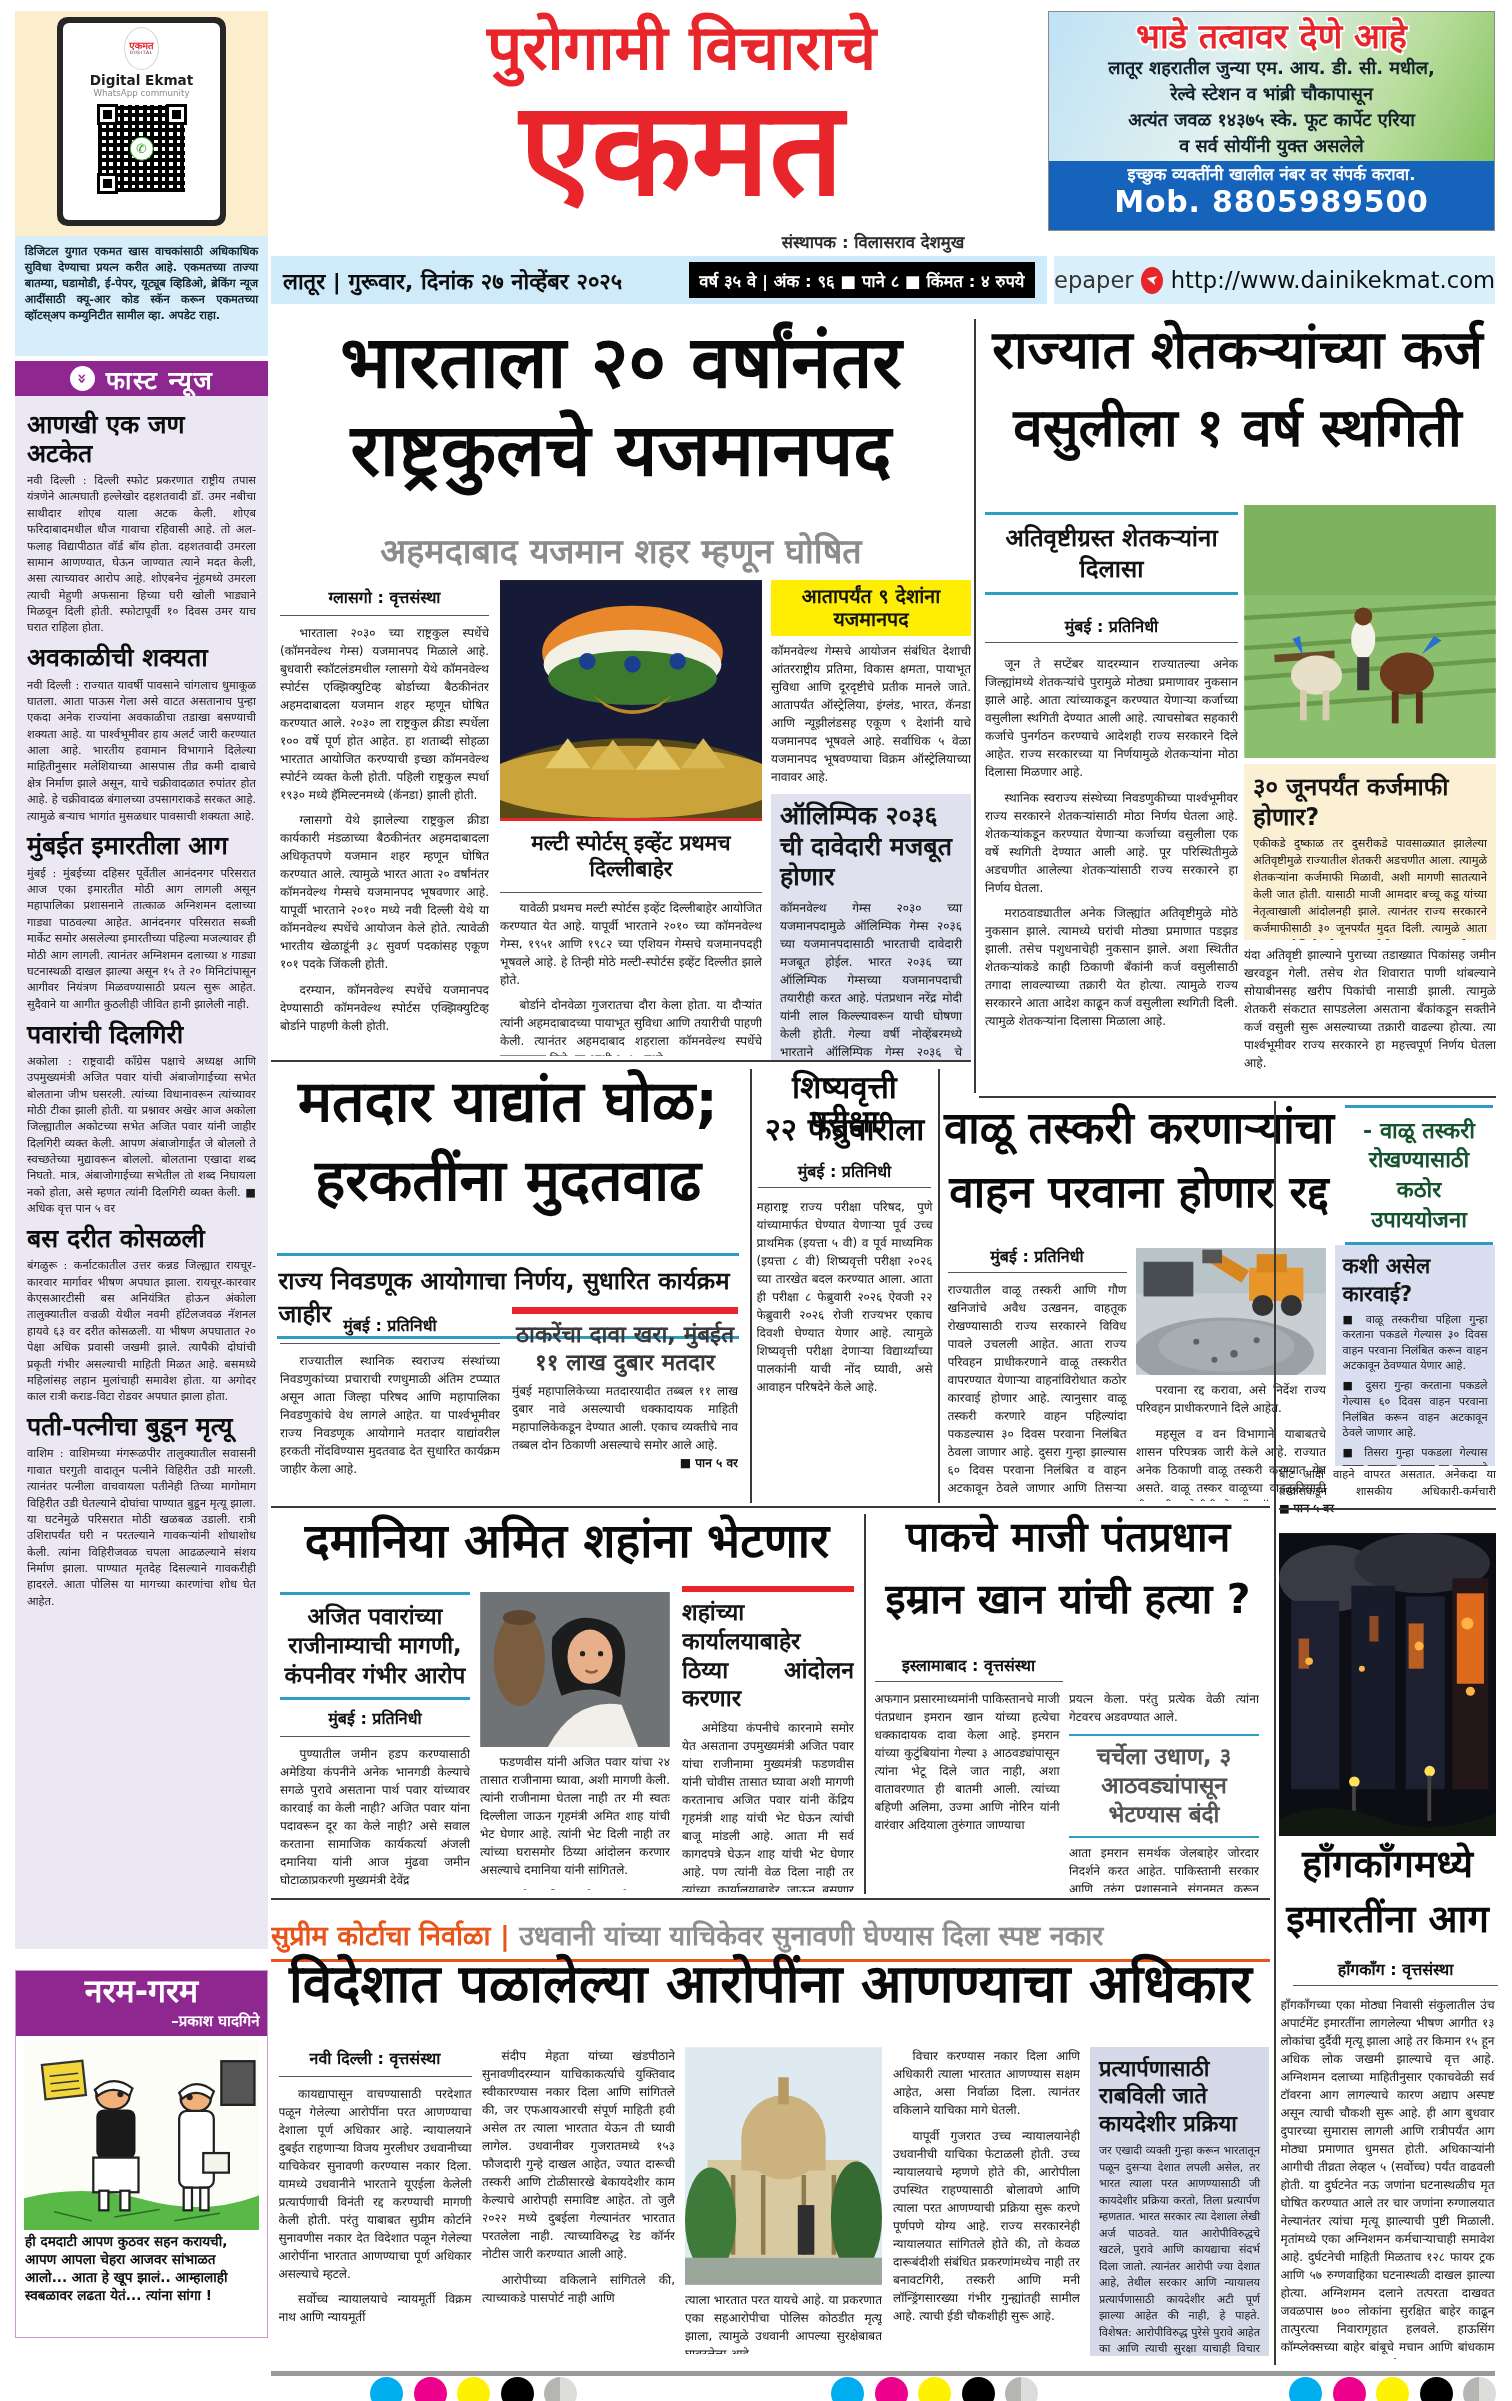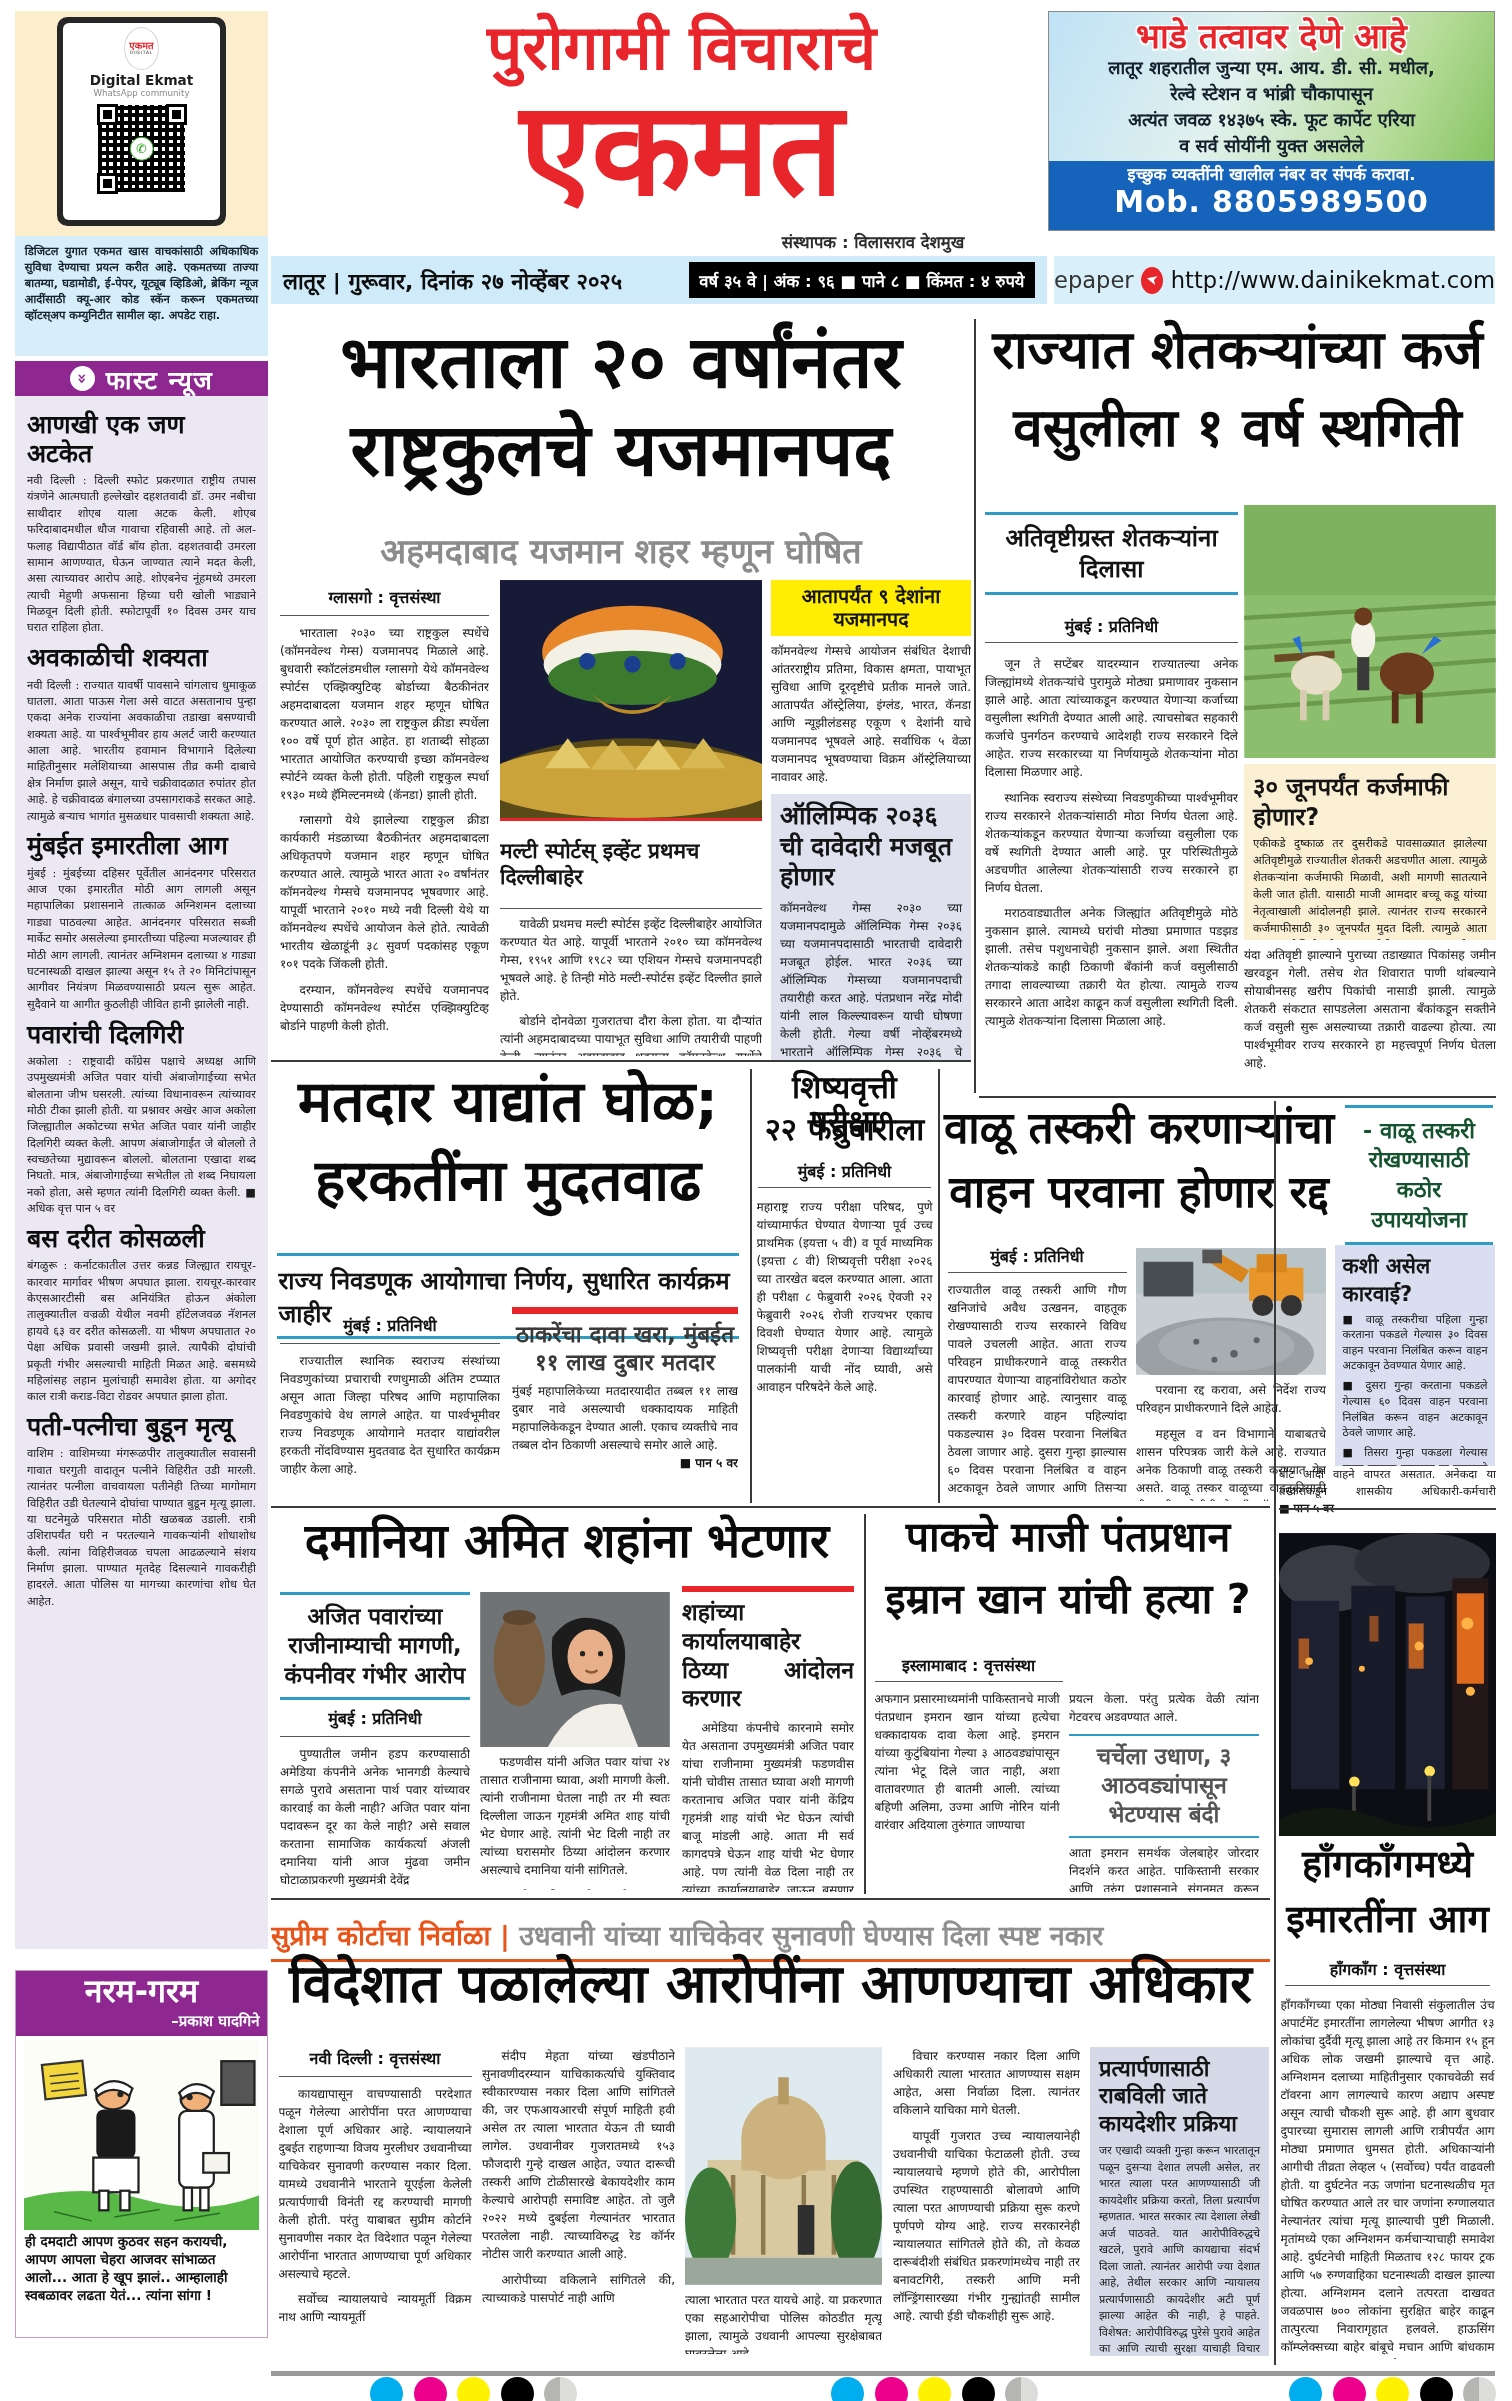--- a/index.html
+++ b/index.html
@@ -71,21 +71,21 @@
          justify-content:center;font-size:14.3px}
   .ep-ic span{display:inline-block;transform:rotate(195deg)}
   .ep-u{font-size:22.6px;color:#101010}
   
   #lead{left:271px;top:315px;width:700px;height:746px}
   .lh1{top:7.5px;font-size:72px}.lh2{top:96px;font-size:72px}
   .lead-sub{top:218px;font-size:34px;color:#8c8c8c}
   .l-col1{position:absolute;left:9px;top:271px;width:209px;height:464px;overflow:hidden}
   .l-pcol{position:absolute;left:229px;top:265px;width:262px;height:476px;overflow:hidden}
   .l-photo{height:238px;border-bottom:3.8px solid #e8252b;position:relative;overflow:hidden}
-  .l-cap{font-size:21px;font-weight:700;text-align:left;padding:17px 0;border-bottom:1.5px solid #555;margin-bottom:6px;line-height:1.25}
+  .l-cap{font-size:21px;font-weight:700;text-align:center;padding:9px 0;border-bottom:1.5px solid #555;margin-bottom:6px;line-height:1.25}
   .l-right{position:absolute;left:500px;top:265px;width:200px;height:482px;overflow:hidden}
   .ybox-t{background:#ffee04;font-size:19.6px;font-weight:700;text-align:center;padding:4.5px 3px;line-height:1.2}
   .ybox-b{margin:6px 0 7.5px}
   .obox{background:#dfe1ef;padding:7.5px 9px;margin-top:3px}
   .obox-t{font-size:25px;font-weight:700;line-height:1.22;margin-bottom:6px}
   
   #farm{left:979px;top:315px;width:517px;height:781px}
   .f-h1{top:6px;font-size:53px}.f-h2{top:84px;font-size:53px}
   .f-kick{position:absolute;left:6px;top:197px;width:253px;border-top:3px solid #2e9cc3;border-bottom:3px solid #2e9cc3;
           padding:7.5px 1.5px;font-size:24px;font-weight:700;text-align:center;line-height:1.3;box-sizing:border-box}
@@ -140,21 +140,21 @@
   .i-h1{top:6px;font-size:41px}.i-h2{top:68px;font-size:41px}
   .i-byl{position:absolute;left:7.5px;top:145px;width:188px}
   .i-col1{position:absolute;left:7.5px;top:181px;width:185px;height:202px;overflow:hidden}
   .i-col2{position:absolute;left:202px;top:181px;width:190px;height:202px;overflow:hidden}
   .i-pq{border-top:2.3px solid #2e9cc3;border-bottom:2.3px solid #2e9cc3;padding:6px 1.5px;margin:3px 0 6px;
         font-size:22.6px;font-weight:700;color:#555;text-align:center;line-height:1.3}
   
   #hk{left:1279px;top:1467px;width:217px;height:898px}
   .hk-photo{position:absolute;left:0;top:66px;width:217px;height:303px;overflow:hidden}
   .hk-h1{top:377px;font-size:38px}.hk-h2{top:432px;font-size:38px}
-  .hk-byl{position:absolute;left:6px;top:491px;width:205px}
+  .hk-byl{position:absolute;left:14px;top:491px;width:205px}
   .hk-body{position:absolute;left:1.5px;top:529px;width:214px;height:363px;overflow:hidden}
   
   #court{left:271px;top:1901px;width:999px;height:464px}
   .c-strip{position:absolute;left:0;top:15px;width:100%;border-bottom:3.8px solid #e8551a;padding-bottom:6px;
            font-size:27px;font-weight:700;white-space:nowrap;overflow:hidden}
   .c-lab{color:#e8551a}.c-sep{color:#e8551a}.c-rest{color:#8f8f8f}
   .c-h{top:54px;font-size:53px}
   .c-col1{position:absolute;left:7.5px;top:146px;width:193px;height:307px;overflow:hidden}
   .c-col2{position:absolute;left:211px;top:146px;width:193px;height:307px;overflow:hidden}
   .c-pcol{position:absolute;left:414px;top:146px;width:197px;height:307px;overflow:hidden}

